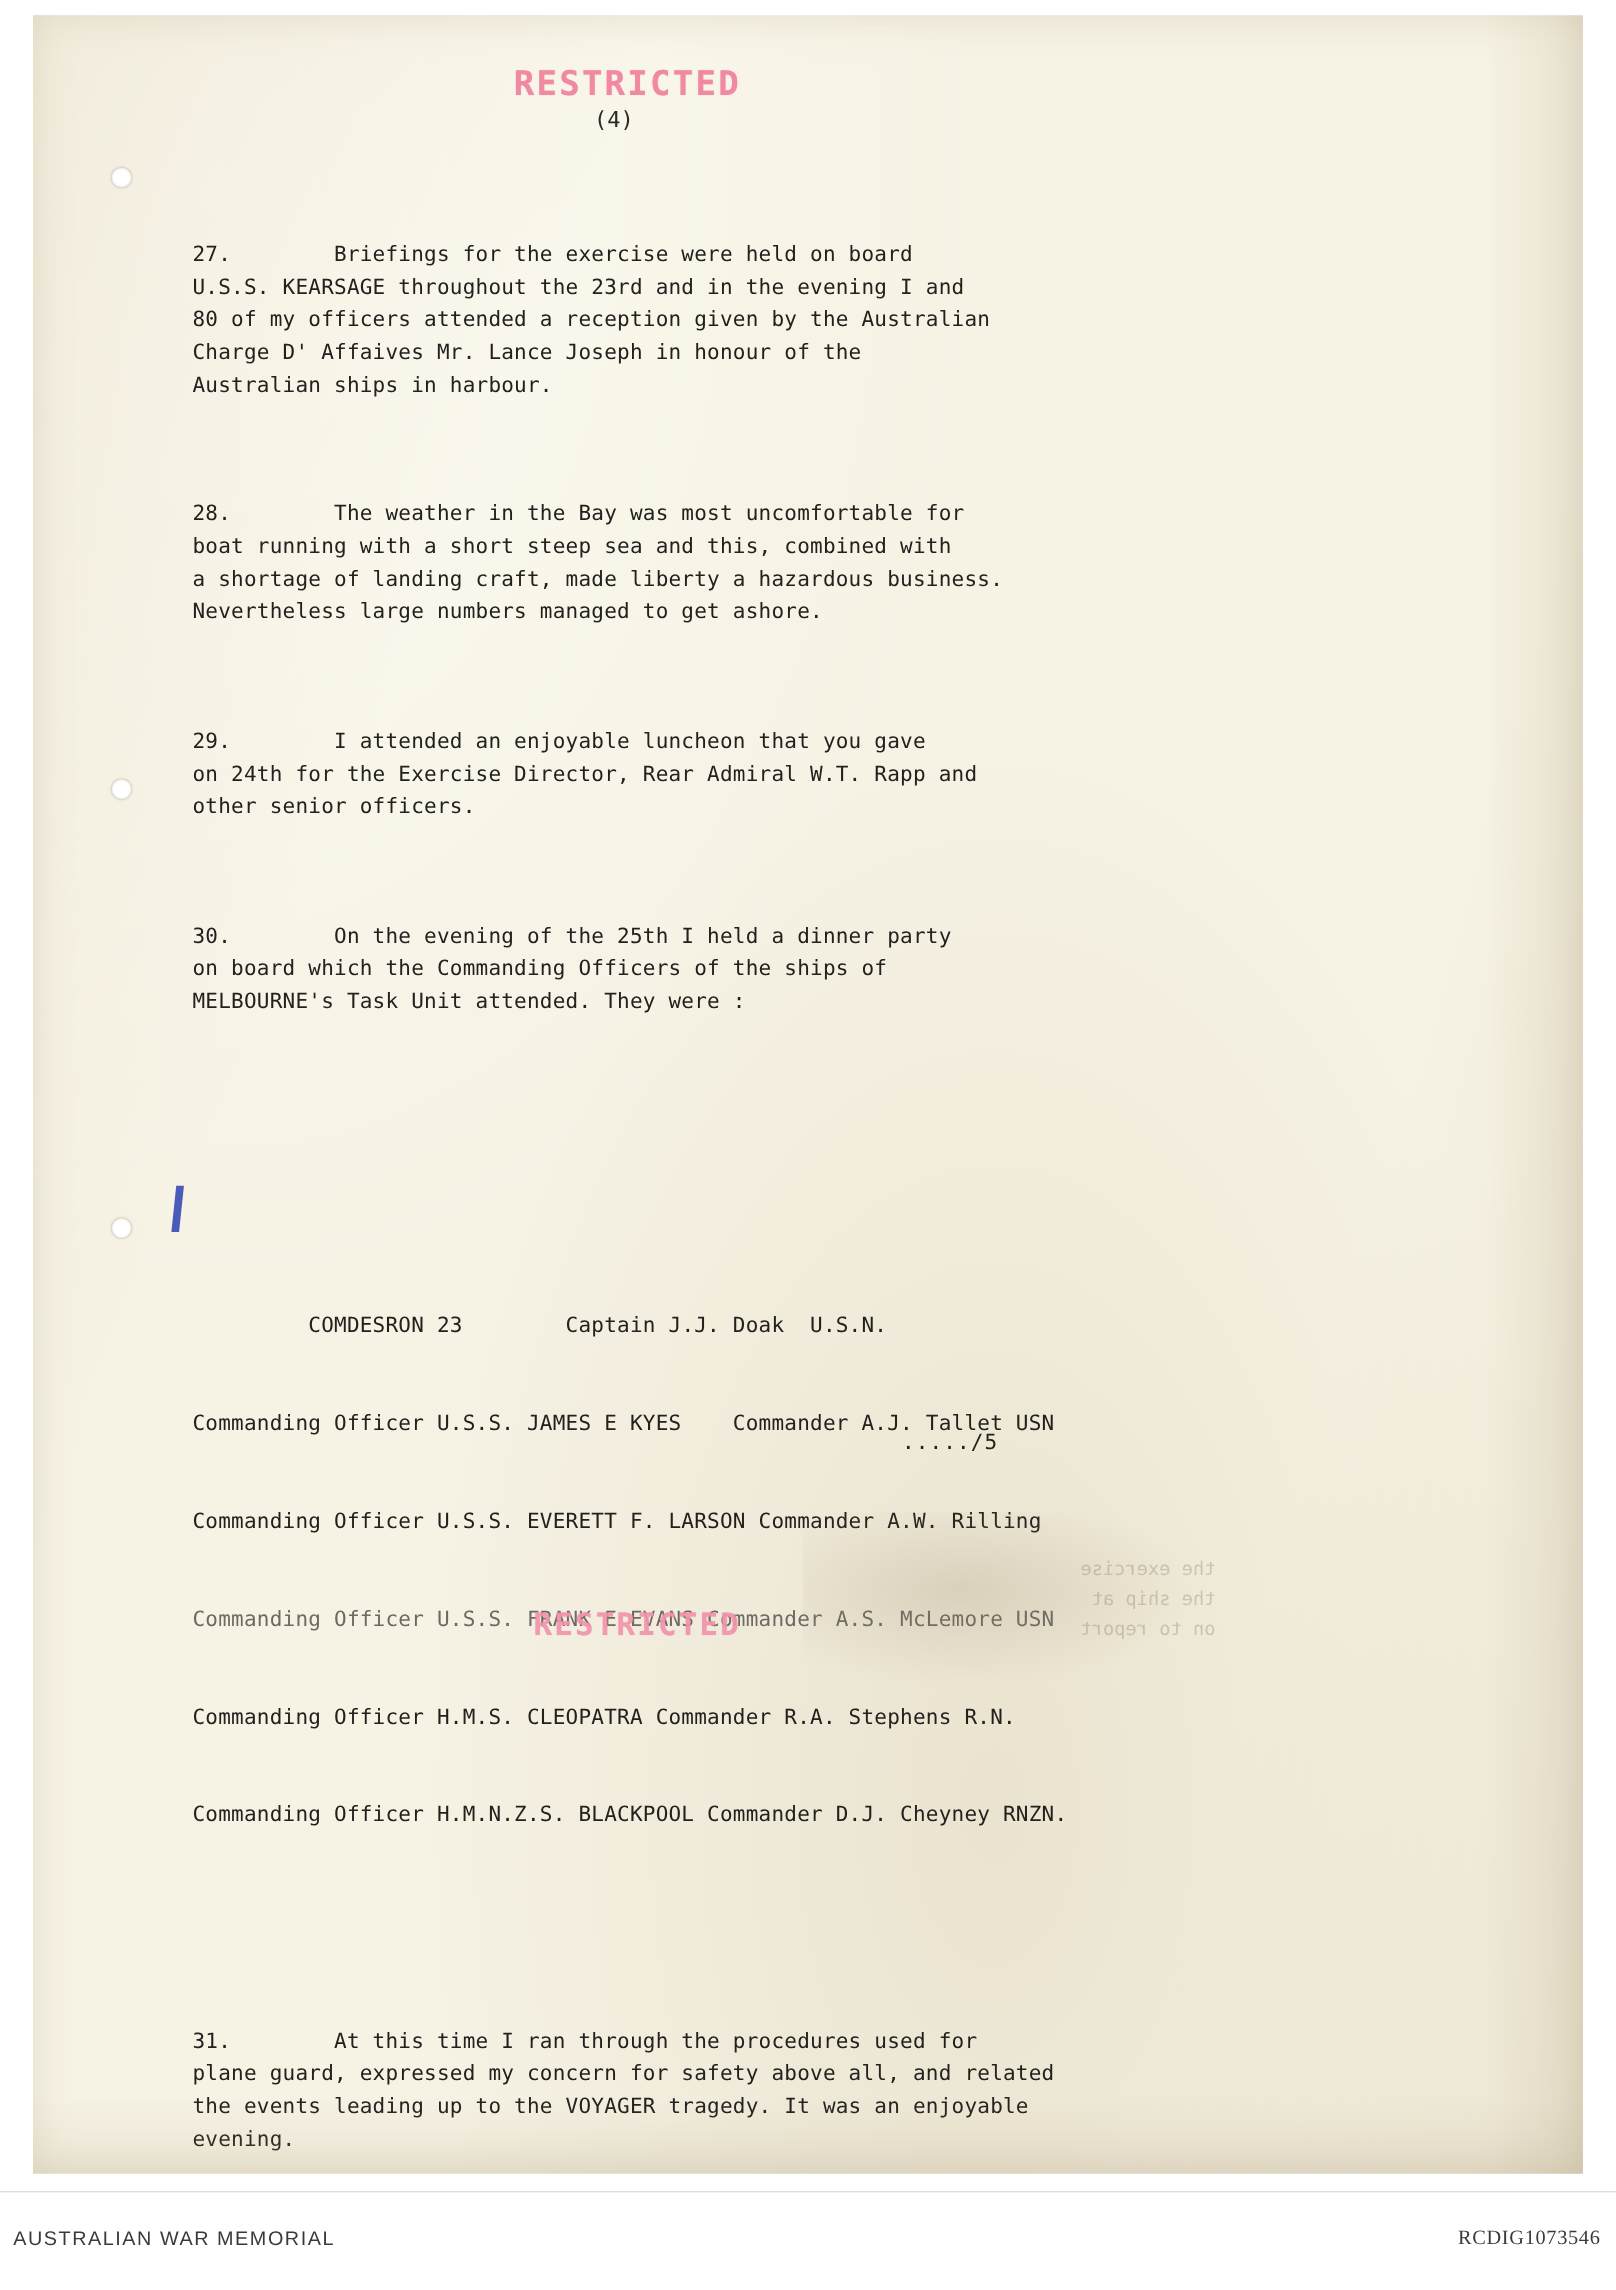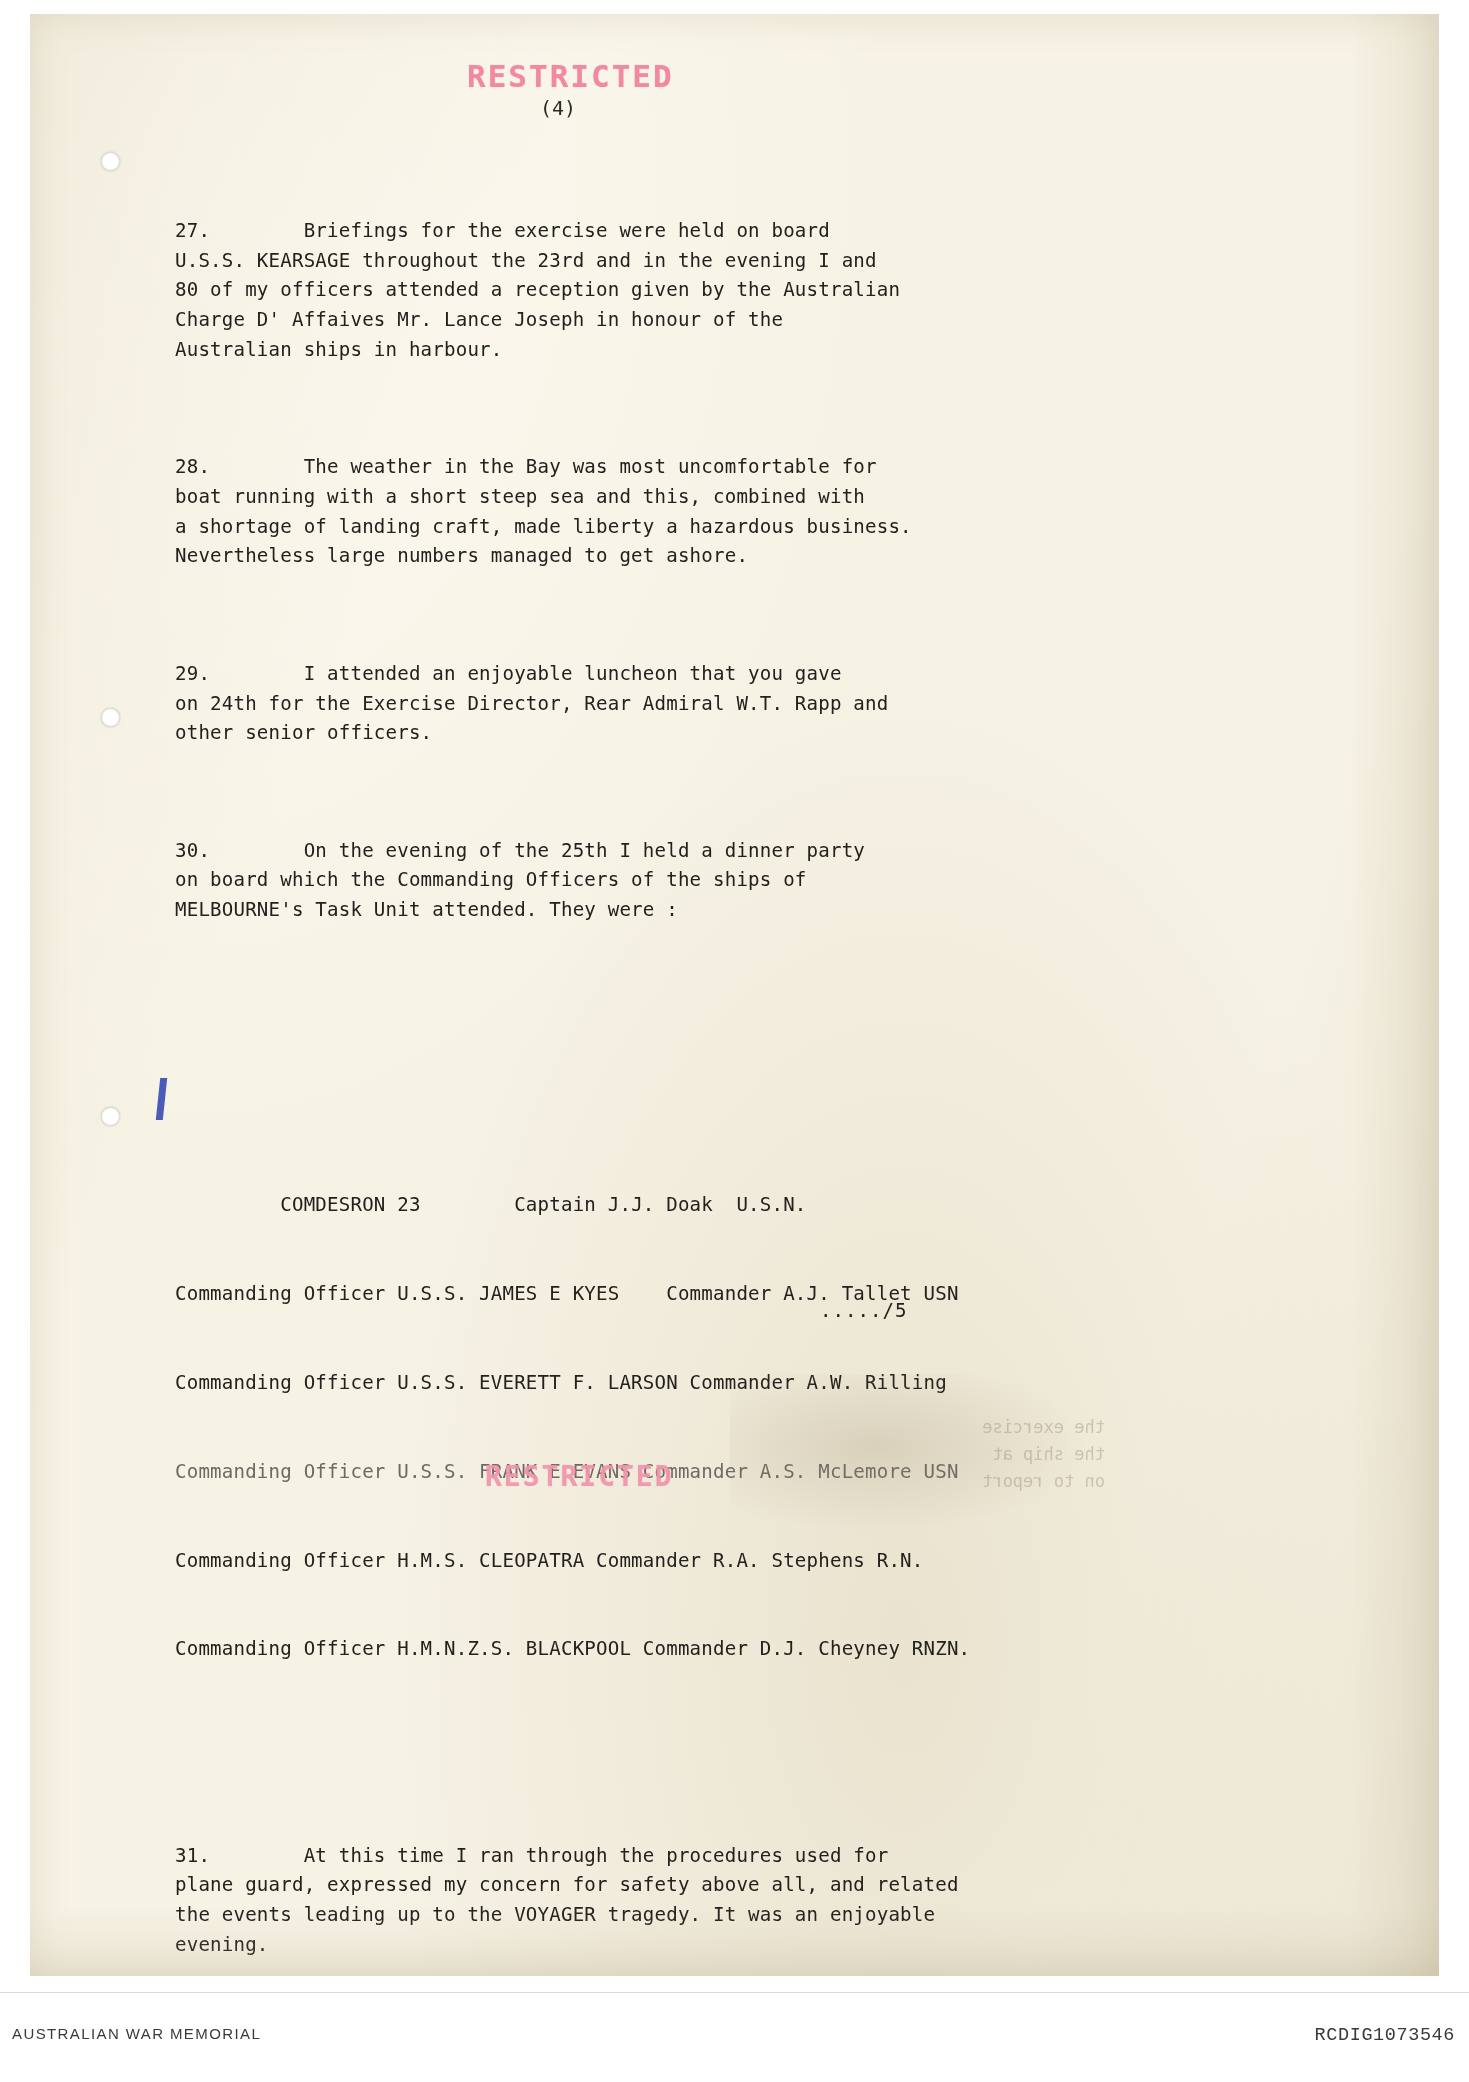--- a/index.html
+++ b/index.html
@@ -175,29 +175,29 @@
     width: 1469px;
     height: 90px;
     background: #ffffff;
     border-top: 1px solid #d8d8d8;
   }
   #footer-left {
     position: absolute;
     left: 12px;
     top: 32px;
     font-family: "Liberation Sans", sans-serif;
-    font-size: 15px;
+    font-size: 18px;
     letter-spacing: 1.4px;
     color: #3a3a3a;
   }
   #footer-right {
     position: absolute;
     right: 14px;
     top: 32px;
-    font-family: Liberation Mono, monospace;
+    font-family: Liberation Serif, serif;
     font-size: 18.5px;
     letter-spacing: 0.6px;
     color: #3a3a3a;
   }
 </style>
 </head>
 <body>
 
 <div id="scan">
 

